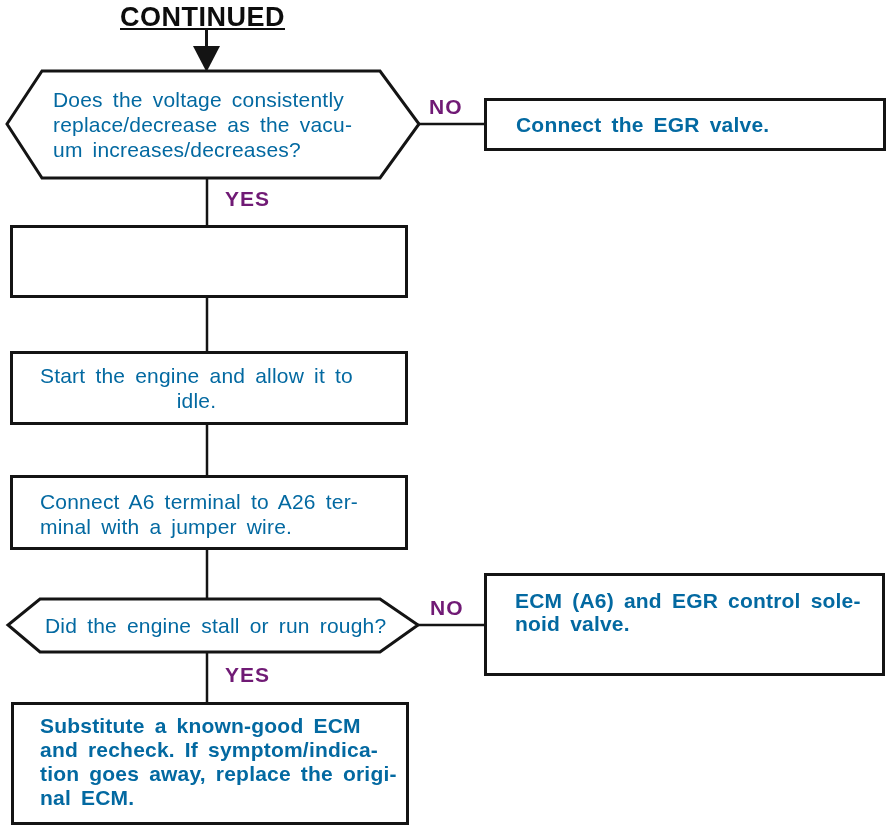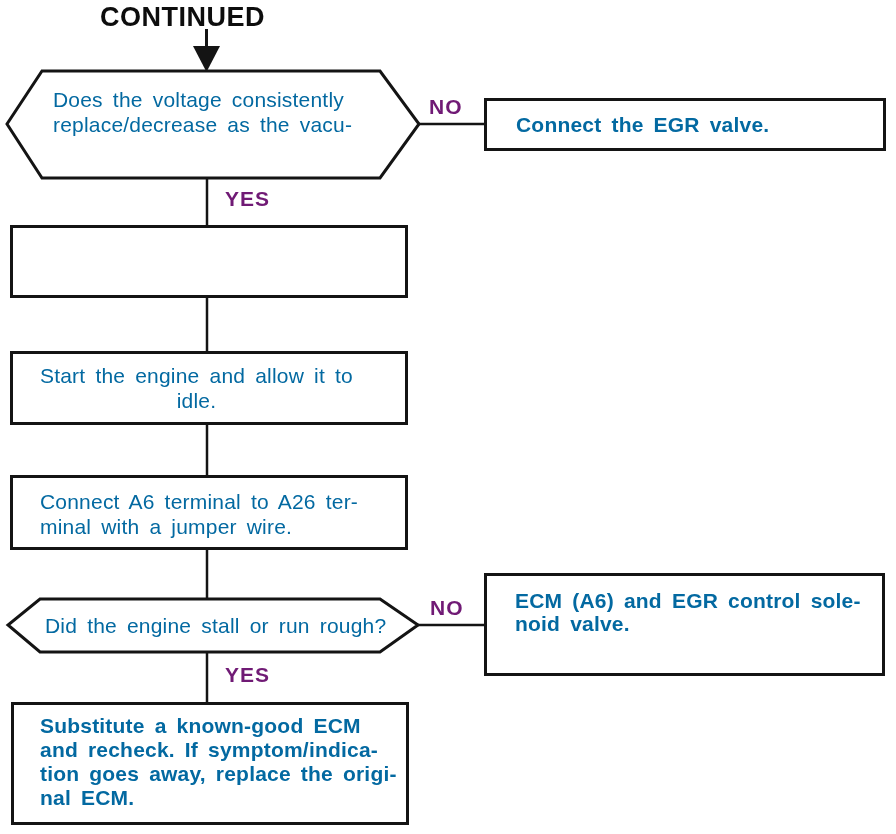--- a/index.html
+++ b/index.html
@@ -14,24 +14,26 @@
     background: #ffffff;
     font-family: "Liberation Sans", sans-serif;
     color: #141414;
     overflow: hidden;
   }
   .title {
     position: absolute;
     left: 100px;
     top: 2px;
     width: 205px;
+    text-align: center;
     font-size: 27px;
     font-weight: 700;
     letter-spacing: 0.5px;
     color: #0d0d0d;
+    text-decoration: underline;
   }
   svg.wires {
     position: absolute;
     left: 0;
     top: 0;
     z-index: 1;
   }
   .node-rect {
     position: absolute;
     border: 3px solid #141414;
@@ -83,20 +85,21 @@
     <polygon points="40,599 380,599 418,625 380,652 40,652 8,625" fill="#ffffff" stroke="#141414" stroke-width="3"></polygon>
 
     <line x1="418" y1="625" x2="486" y2="625" stroke="#141414" stroke-width="2.5"></line>
 
     <line x1="207" y1="652" x2="207" y2="704" stroke="#141414" stroke-width="2.5"></line>
   </svg>
 
   <div class="node-text" style="left:53px; top:87px;">
     <div>Does the voltage consistently</div>
     <div>replace/decrease as the vacu-</div>
+    <div>um increases/decreases?</div>
   </div>
 
   <div class="branch-label" style="left:429px; top:95px;">NO</div>
 
   <div class="node-rect" style="left:484px; top:98px; width:402px; height:53px;"></div>
   <div class="node-text bold" style="left:516px; top:112px;">
     <div>Connect the EGR valve.</div>
   </div>
 
   <div class="branch-label" style="left:225px; top:187px;">YES</div>

